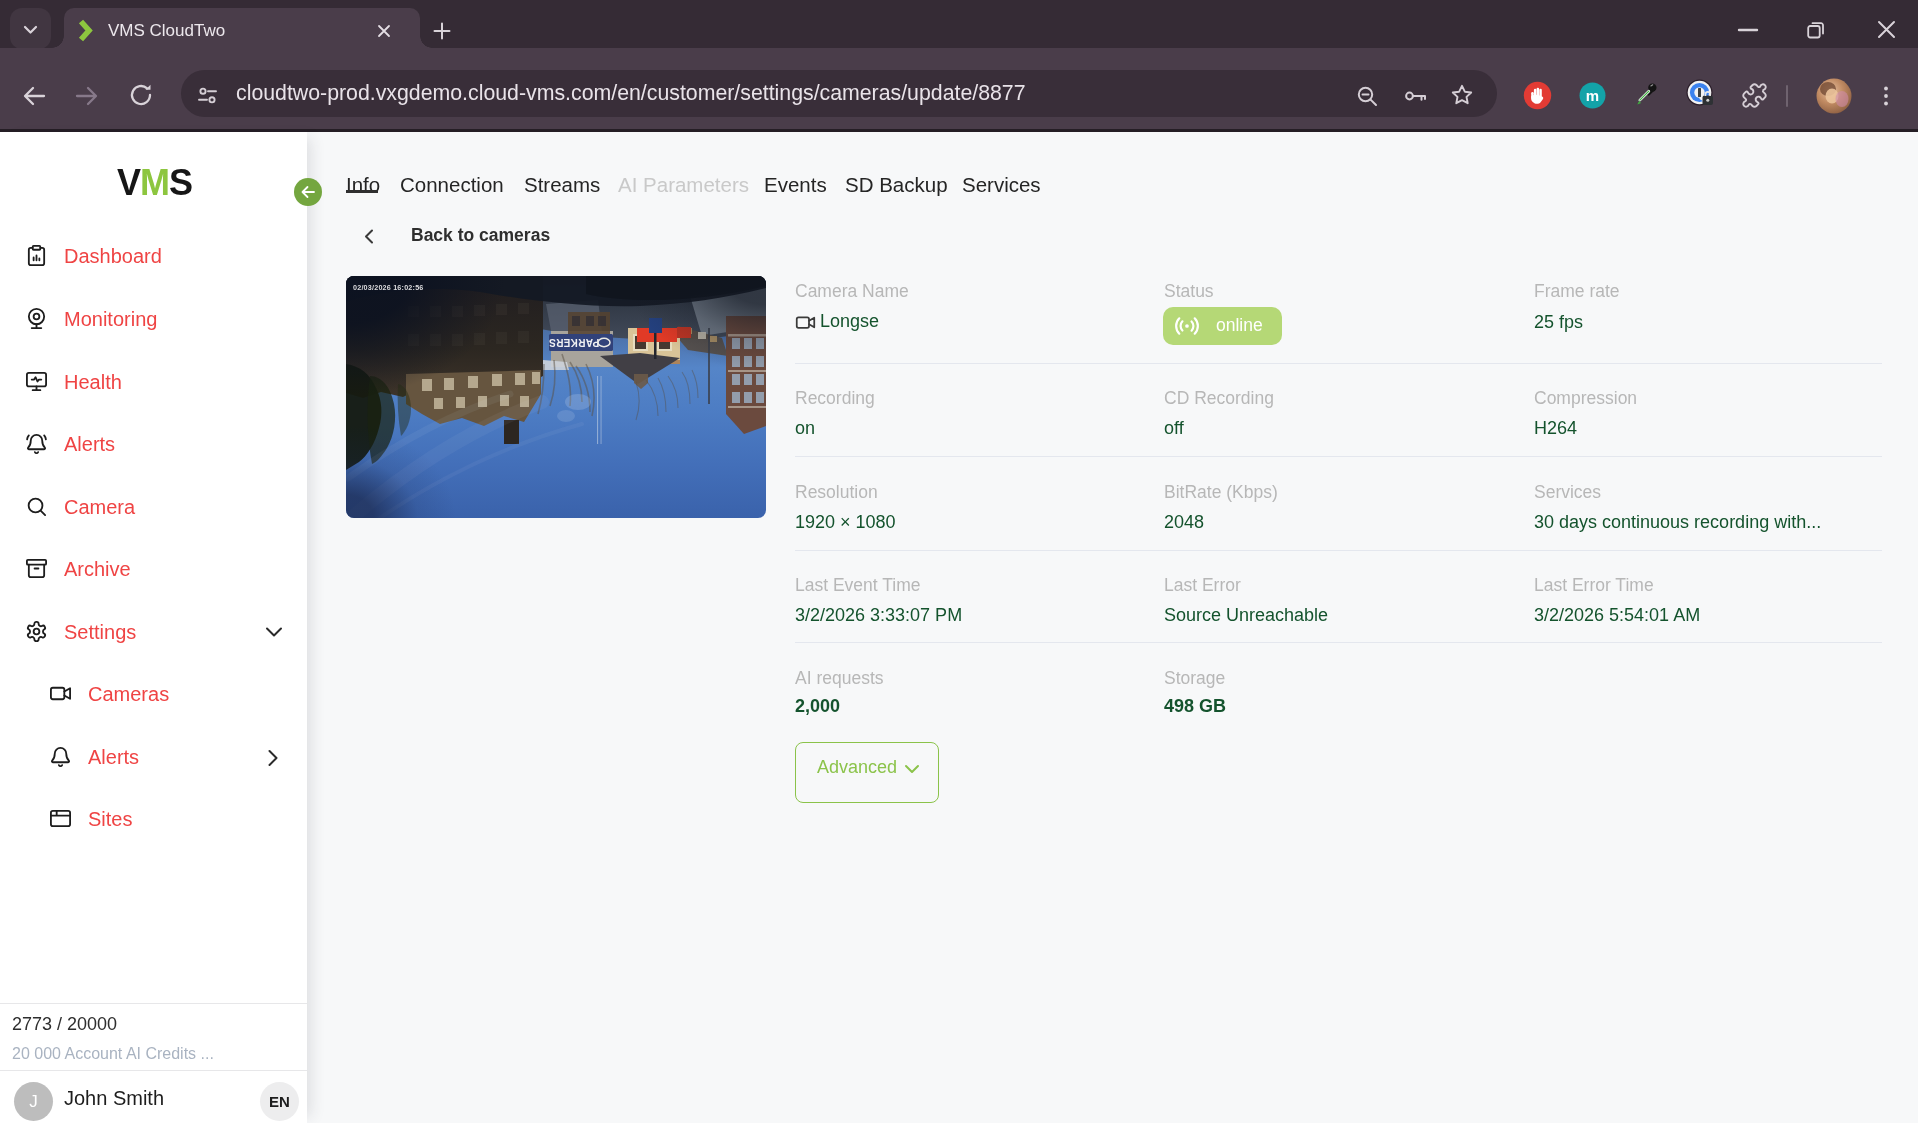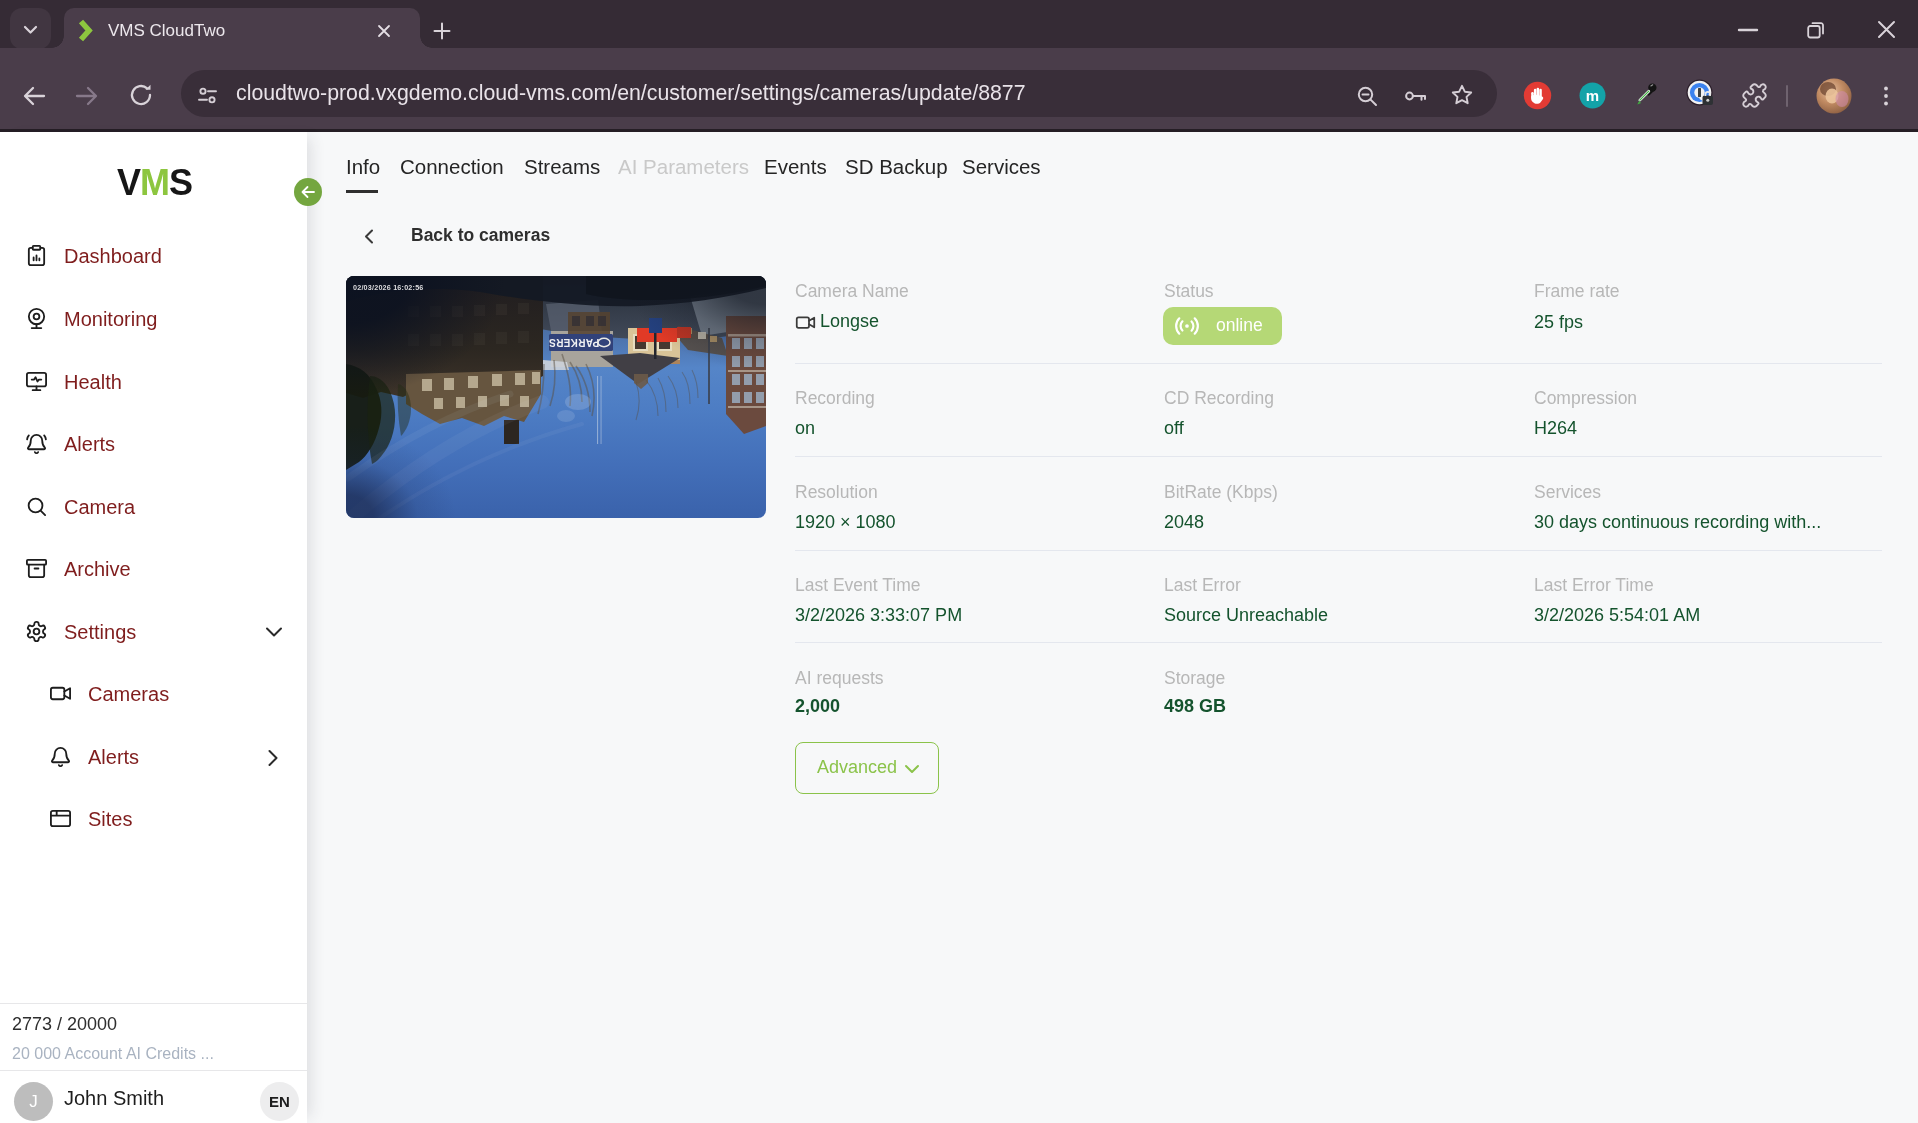--- a/index.html
+++ b/index.html
@@ -16,42 +16,42 @@
 #urlpill { left:181px; top:70px; width:1316px; height:47px; border-radius:24px; background:#392e39; }
 #urltext { left:236px; top:70px; height:47px; line-height:47px; font-size:21.3px; color:#e9e3e9; }
 
 #page { left:0; top:132px; width:1918px; height:991px; background:#f7f8f9; }
 #sidebar { left:0; top:0; width:307px; height:991px; background:#ffffff; box-shadow:10px 0 14px -6px rgba(40,40,60,0.12); }
 #logo { left:117px; top:30px; font-size:36px; font-weight:800; letter-spacing:-1px; color:#161616; }
 #logo i { font-style:normal; color:#8dc63f; }
 #collapse { left:294px; top:46px; width:28px; height:28px; border-radius:50%; background:#74a63f; z-index:5; }
 .mitem { left:0; width:307px; height:30px; }
 .mitem .mi { position:absolute; left:25px; top:3px; }
-.mitem .mt { position:absolute; left:64px; top:0; height:30px; line-height:30px; font-size:20px; color:#7f1d1d; }
+.mitem .mt { position:absolute; left:64px; top:0; height:30px; line-height:30px; font-size:20px; color:#ef4444; }
 .sitem .mi { left:49px; }
 .sitem .mt { left:88px; }
 #credline1 { left:0; top:871px; width:307px; height:1px; background:#e7e7e9; }
 #credits1 { left:12px; top:882px; font-size:18px; color:#2e2e2e; }
 #credits2 { left:12px; top:913px; font-size:16px; color:#a9b3c1; }
 #credline2 { left:0; top:938px; width:307px; height:1px; background:#e7e7e9; }
 #javatar { left:14px; top:950px; width:39px; height:39px; border-radius:50%; background:#bdbdbd; color:#fff; font-size:17px; text-align:center; line-height:39px; }
 #jname { left:64px; top:955px; font-size:20px; color:#1d1d1d; }
 #enbtn { left:260px; top:950px; width:39px; height:39px; border-radius:50%; background:#ededee; color:#1d1d1d; font-size:15px; font-weight:bold; text-align:center; line-height:39px; }
 
-.ptab { top:22px; height:26px; line-height:26px; font-size:20.5px; color:#252525; }
+.ptab { top:40px; height:26px; line-height:26px; font-size:20.5px; color:#252525; }
 .ptab.dis { color:#c9c9c9; }
 #tabline { left:346px; top:58px; width:32px; height:3px; background:#2f2f2f; }
 #backlink { left:390px; top:93px; font-size:17.5px; font-weight:bold; color:#2e2e2e;margin-left:21px; }
 #camimg { left:346px; top:144px; width:420px; height:242px; border-radius:8px; overflow:hidden; }
 .flabel { height:22px; line-height:22px; font-size:17.5px; color:#b7b7b7; }
 .fvalue { height:22px; line-height:22px; font-size:18px; color:#14532d; }
 .fdiv { left:795px; width:1087px; height:1px; background:#e4e7ee; }
 #statuspill { left:1163px; top:175px; width:119px; height:38px; border-radius:10px; background:#b5d876; }
 #statuspill span { position:absolute; left:53px; top:8px; font-size:17.5px; color:#ffffff;text-align:center; }
-#advbtn { left:795px; top:610px; width:144px; height:52px; border-radius:8px; border:1.5px solid #8bc34a; color:#8bc34a; font-size:18px; }
+#advbtn { left:795px; top:610px; width:144px; height:61px; border-radius:8px; border:1.5px solid #8bc34a; color:#8bc34a; font-size:18px; }
 #advbtn span { position:absolute; left:21px; top:14px; }
 </style>
 </head>
 <body>
 
 <div class="abs" id="tabstrip"></div>
 <div class="abs" id="tsbtn"></div>
 <svg class="abs" style="left:20px;top:19px" width="21" height="21" viewBox="0 0 21 21">
     <path d="M5 8l5.5 5.5L16 8" fill="none" stroke="#d9d3d9" stroke-width="2.2" stroke-linecap="round" stroke-linejoin="round"></path>
   </svg>

